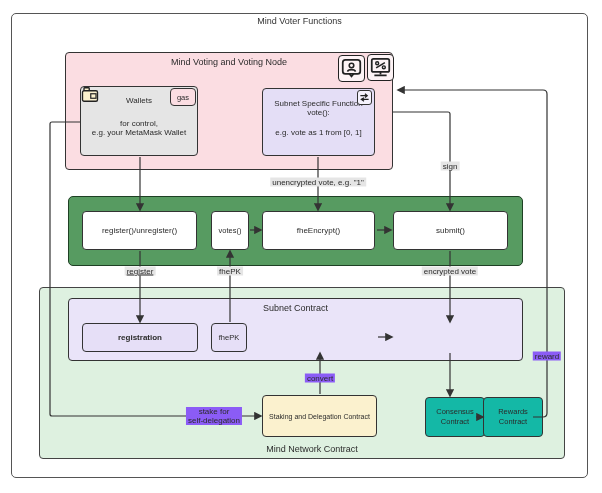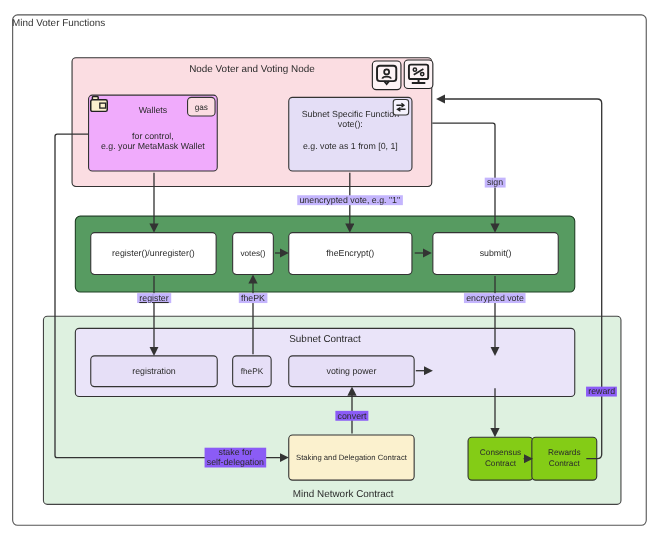--- a/index.html
+++ b/index.html
@@ -1,70 +1,70 @@
 <!DOCTYPE html>
 <html><head>
 <meta charset="utf-8">
 <style>
   * { margin:0; padding:0; box-sizing:border-box; }
   body { background:#ffffff; font-family:"Liberation Sans","DejaVu Sans",sans-serif; color:#2b2b2b; }
   .canvas { position:relative; width:602px; height:493px; background:#ffffff; overflow:hidden; }
   .abs { position:absolute; }
 
   .outer-frame { left:11px; top:13px; width:577px; height:465px; border:1.5px solid #555; border-radius:5px; background:#ffffff; }
-  .diagram-title { left:11px; top:16px; width:577px; font-size:9px; color:#333; }
+  .diagram-title { left:11px; top:16px; width:577px; text-align:center; font-size:9px; color:#333; }
 
   .group { border:1.3px solid #333; border-radius:4px; }
   .group-title { position:absolute; top:4px; left:0; width:100%; text-align:center; font-size:9px; color:#2b2b2b; }
 
   .pink-box   { left:65px; top:52px; width:328px; height:118px; background:#fbdde2; }
   .lgreen-box { left:39px; top:287px; width:526px; height:172px; background:#def1e0; border-color:#444; }
   .lgreen-title { position:absolute; bottom:4px; left:0; width:100%; text-align:center; font-size:9px;padding-left:20px; }
 
   .node { border:1.2px solid #333; border-radius:4px; display:flex; flex-direction:column; align-items:center; justify-content:center; text-align:center; font-size:8px; color:#2b2b2b; }
 
-  .wallets { left:80px; top:86px; width:118px; height:70px; background:#f0abfc; justify-content:flex-start; padding-top:9px; }
+  .wallets { left:80px; top:86px; width:118px; height:70px; background:#e5e5e5; justify-content:flex-start; padding-top:9px; }
   .wallets .gap { height:14px; }
   .gas-badge { left:170px; top:88px; width:26px; height:18px; background:#fbdde2; border:1.2px solid #333; border-radius:4px; display:flex; align-items:center; justify-content:center; font-size:7.5px; }
   .wallet-ic { left:81px; top:86px; }
 
   .vote-box { left:262px; top:88px; width:113px; height:68px; background:#e4def6; justify-content:flex-start; padding-top:10px; }
   .vote-box .gap { height:11px; }
   .swap-ic { left:357px; top:90px; width:15px; height:15px; background:#f5f2fd; border:1.1px solid #333; border-radius:3px; display:flex; align-items:center; justify-content:center; }
 
   .icon-box { background:#fdf3f5; border:1.6px solid #222; border-radius:4px; width:27px; height:27px; display:flex; align-items:center; justify-content:center; }
   .icon-1 { left:338px; top:55px; }
   .icon-2 { left:367px; top:54px; }
 
   .green-bar { left:68px; top:196px; width:455px; height:70px; background:#579b61; border:1.6px solid #1e4024; border-radius:5px; }
   .sdk-title { position:absolute; bottom:18px; left:0; width:100%; text-align:center; font-size:9px; color:#e3f1e4; }
   .sdk-node { top:211px; height:39px; background:#ffffff; }
 
   .subnet-box { left:68px; top:298px; width:455px; height:63px; background:#eae4f9; }
   .sub-node { top:323px; height:29px; background:#e6dff7; border-width:1.1px; }
 
   .staking { left:262px; top:395px; width:115px; height:42px; background:#fbf1ce; font-size:7px; padding:0 2px; }
-  .contract-sm { width:60px; height:40px; top:397px; background:#84cc16; font-size:7.5px; line-height:1.35; border-width:1.1px; }
+  .contract-sm { width:60px; height:40px; top:397px; background:#14b8a6; font-size:7.5px; line-height:1.35; border-width:1.1px; }
 
   .edge-label { position:absolute; transform:translate(-50%,-50%); font-size:8px; color:#2b2b2b; white-space:nowrap; padding:0 2px; text-align:center; }
-  .bg-white { background:#c4b5fd; }
+  .bg-white { background:#e5e5e5; }
   .bg-green { background:#8b5cf6; }
 
   svg.edges { position:absolute; left:0; top:0; width:602px; height:493px; pointer-events:none; }
 </style>
 </head>
 <body>
 
 <div class="canvas">
 
   <div class="abs outer-frame"></div>
   <div class="abs diagram-title">Mind Voter Functions</div>
 
   <div class="abs group pink-box">
-    <div class="group-title">Node Voter and Voting Node</div>
+    <div class="group-title">Mind Voting and Voting Node</div>
   </div>
 
   <div class="abs icon-box icon-1">
     <svg width="21" height="21" viewBox="0 0 24 24">
       <rect x="2" y="2" width="20" height="16" rx="3" fill="none" stroke="#222" stroke-width="2"></rect>
       <circle cx="12" cy="8.5" r="2.6" fill="none" stroke="#222" stroke-width="1.8"></circle>
       <path d="M7.5 15.5 C8 12.5 16 12.5 16.5 15.5" fill="none" stroke="#222" stroke-width="1.8"></path>
       <path d="M9.5 18 L12 21 L14.5 18" fill="none" stroke="#222" stroke-width="2"></path>
     </svg>
   </div>
@@ -125,28 +125,25 @@
     <div>fheEncrypt()</div>
   </div>
 
   <div class="abs group lgreen-box">
     <div class="lgreen-title">Mind Network Contract</div>
   </div>
 
   <div class="abs group subnet-box">
     <div class="group-title">Subnet Contract</div>
   </div>
-  <div class="abs node sub-node" style="left:82px; width:116px;">
+  <div class="abs node sub-node" style="left:82px; width:116px;font-weight:bold;">
     <div>registration</div>
   </div>
   <div class="abs node sub-node" style="left:211px; width:36px; font-size:7.5px;">
     <div>fhePK</div>
-  </div>
-  <div class="abs node sub-node" style="left:262px; width:115px;">
-    <div>voting power</div>
   </div>
 
   <div class="abs node staking">
     <div>Staking and Delegation Contract</div>
   </div>
   <div class="abs node contract-sm" style="left:425px;">
     <div>Consensus</div>
     <div>Contract</div>
   </div>
   <div class="abs node contract-sm" style="left:483px;">

